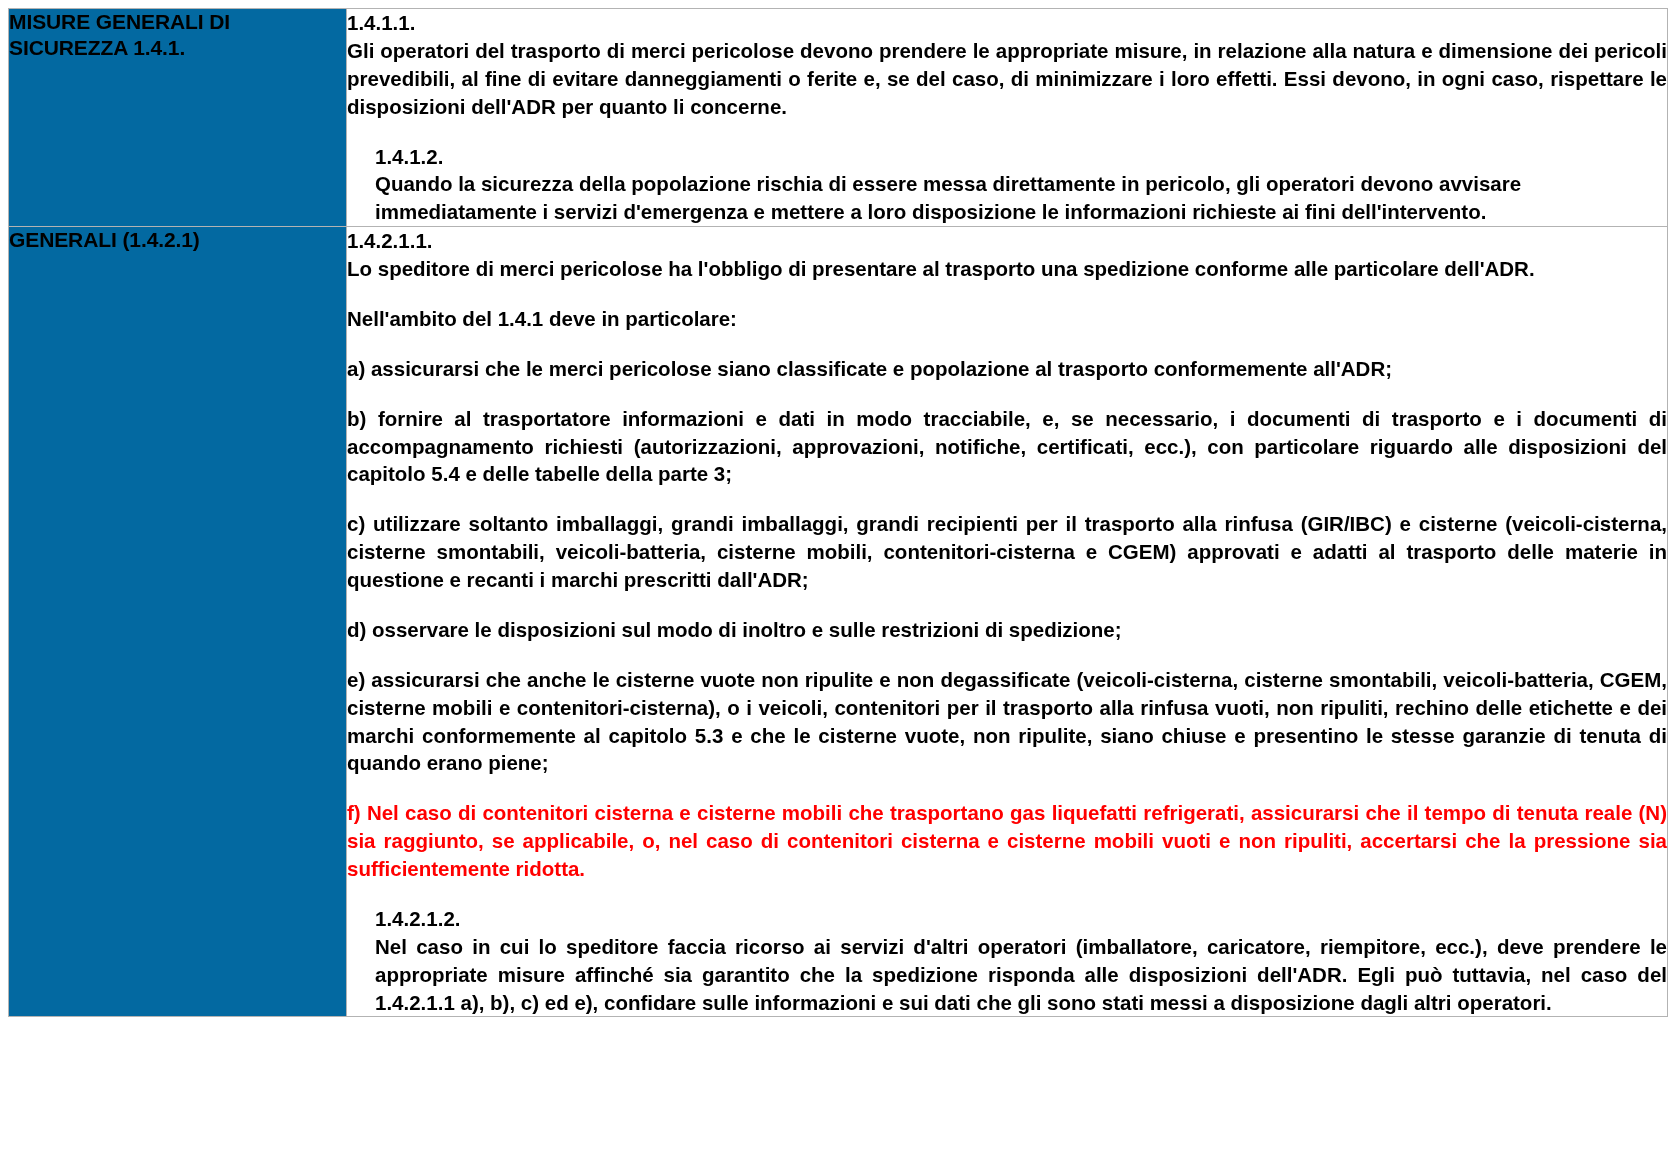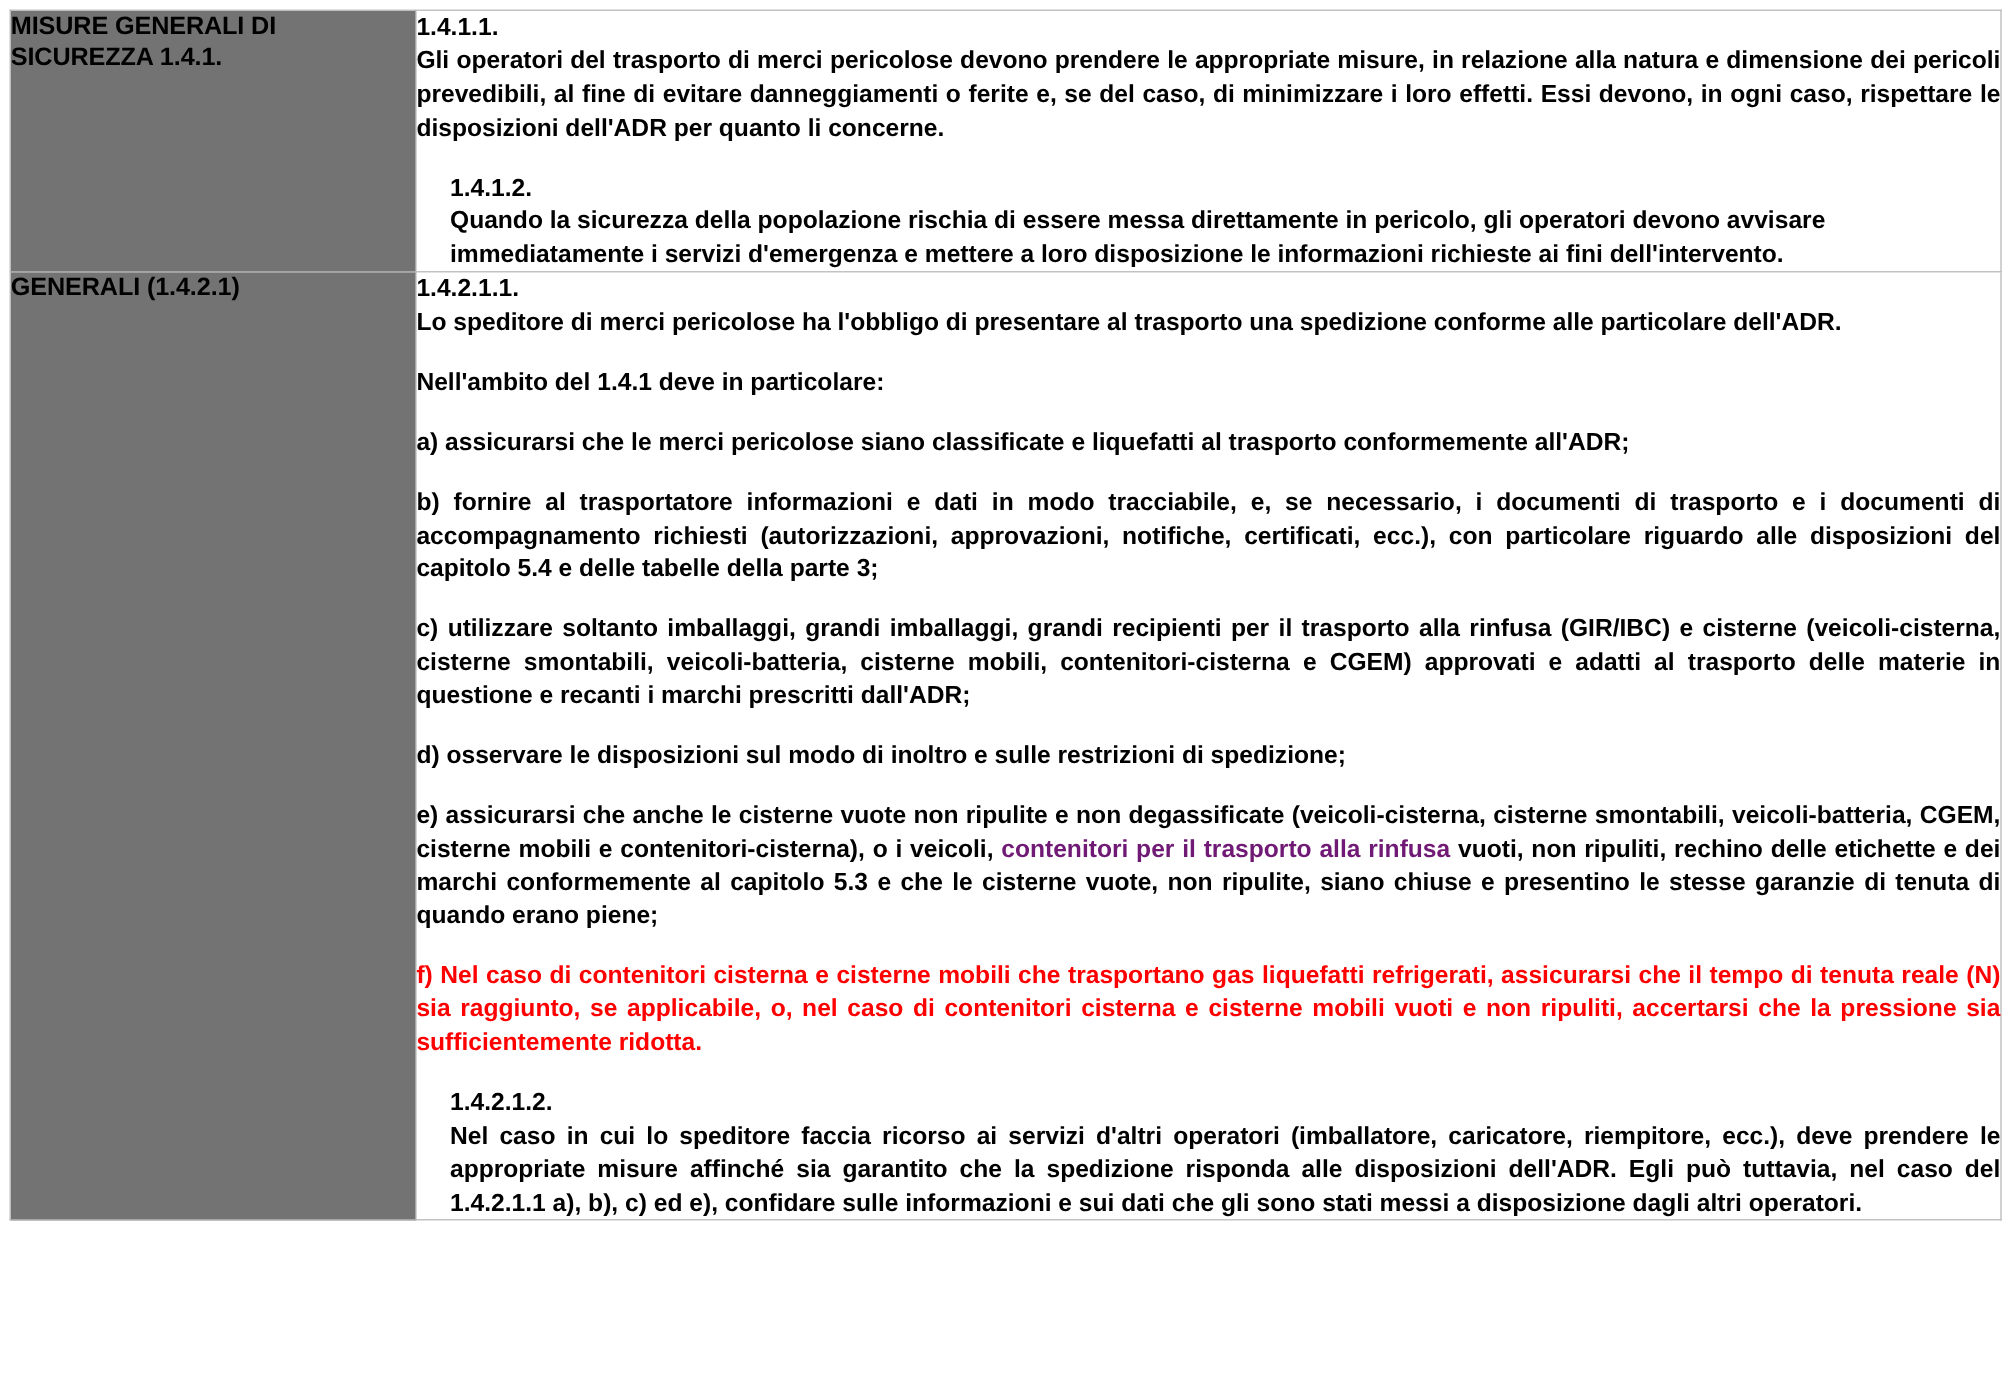--- a/index.html
+++ b/index.html
@@ -26,21 +26,21 @@
     table-layout: fixed;
     border: 1px solid #b3b3b3;
   }
   table.adr td {
     border: 1px solid #b3b3b3;
     vertical-align: top;
     padding: 0;
   }
   td.label-cell {
     width: 337px;
-    background: #737373;
+    background: #0369a1;
     padding: 11px 10px 10px 13px;
     margin-top: 28px;
   }
   td.body-cell {
     background: #ffffff;
     padding: 11px 12px 14px 12px;
     font-weight: bold;
   }
   .label-text {
     font-weight: bold;
@@ -63,21 +63,21 @@
     margin-bottom: 0;
     padding-left: 28px;
   }
   .para.nojust {
     text-align: left;
   }
   .ref {
     display: block;
   }
   .red {
-    color: #701a75;
+    color: #000000;
   }
   .para.red-para {
     color: #ff0000;
   }
 </style>
 </head>
 <body>
 
 <div class="page">
   <table class="adr">
@@ -105,21 +105,21 @@
           <div class="label-text">GENERALI (1.4.2.1)</div>
         </td>
         <td class="body-cell">
 
           <p class="para nojust">
             <span class="ref">1.4.2.1.1.</span><span>Lo speditore di merci pericolose ha l'obbligo di presentare al trasporto una spedizione conforme alle particolare dell'ADR.</span>
           </p>
 
           <p class="para nojust">Nell'ambito del 1.4.1 deve in particolare:</p>
 
-          <p class="para nojust">a) assicurarsi che le merci pericolose siano classificate e liquefatti al trasporto conformemente all'ADR;</p>
+          <p class="para nojust">a) assicurarsi che le merci pericolose siano classificate e popolazione al trasporto conformemente all'ADR;</p>
 
           <p class="para">b) fornire al trasportatore informazioni e dati in modo tracciabile, e, se necessario, i documenti di trasporto e i documenti di accompagnamento richiesti (autorizzazioni, approvazioni, notifiche, certificati, ecc.), con particolare riguardo alle disposizioni del capitolo 5.4 e delle tabelle della parte 3;</p>
 
           <p class="para">c) utilizzare soltanto imballaggi, grandi imballaggi, grandi recipienti per il trasporto alla rinfusa (GIR/IBC) e cisterne (veicoli-cisterna, cisterne smontabili, veicoli-batteria, cisterne mobili, contenitori-cisterna e CGEM) approvati e adatti al trasporto delle materie in questione e recanti i marchi prescritti dall'ADR;</p>
 
           <p class="para nojust">d) osservare le disposizioni sul modo di inoltro e sulle restrizioni di spedizione;</p>
 
           <p class="para"><span>e) assicurarsi che anche le cisterne vuote non ripulite e non degassificate (veicoli-cisterna, cisterne smontabili, veicoli-batteria, CGEM, cisterne mobili e contenitori-cisterna), o i veicoli, </span><span class="red">contenitori per il trasporto alla rinfusa</span><span> vuoti, non ripuliti, rechino delle etichette e dei marchi conformemente al capitolo 5.3 e che le cisterne vuote, non ripulite, siano chiuse e presentino le stesse garanzie di tenuta di quando erano piene;</span></p>
 
           <p class="para red-para">f) Nel caso di contenitori cisterna e cisterne mobili che trasportano gas liquefatti refrigerati, assicurarsi che il tempo di tenuta reale (N) sia raggiunto, se applicabile, o, nel caso di contenitori cisterna e cisterne mobili vuoti e non ripuliti, accertarsi che la pressione sia sufficientemente ridotta.</p>

